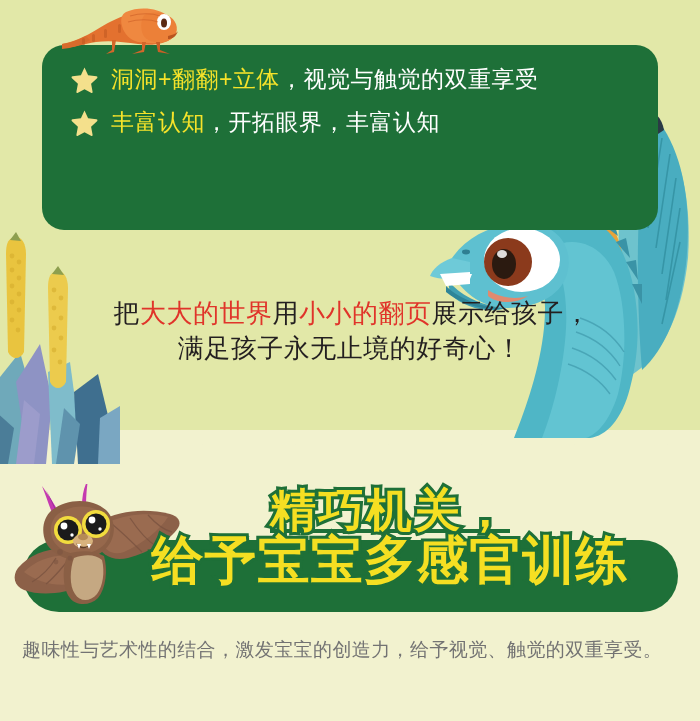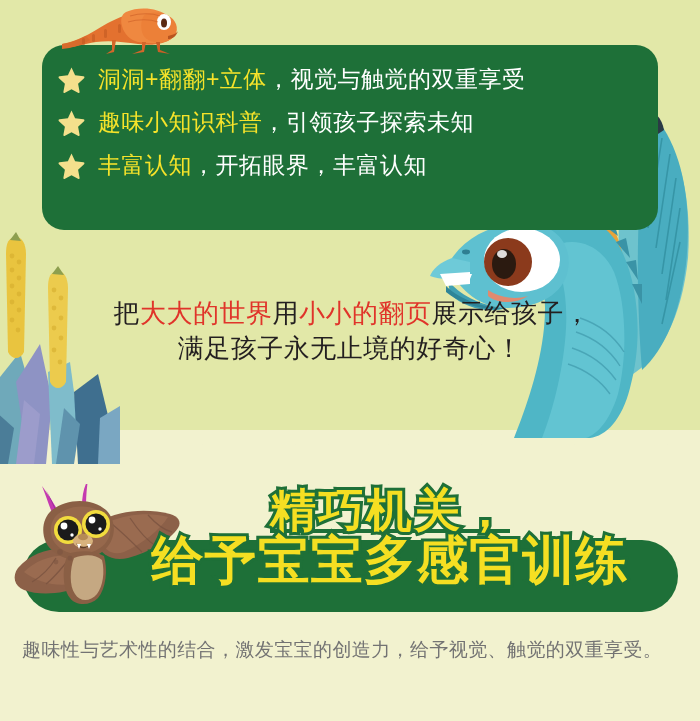--- a/index.html
+++ b/index.html
@@ -40,21 +40,21 @@
   }
 
   
   .feature-panel{
     position:absolute; left:42px; top:45px;
     width:616px; height:185px;
     background:#1e7038;
     border-radius:22px;
   }
   .bullets{
-    position:absolute; left:0; top:0; width:100%; height:100%;
+    position:absolute; left:13px; top:0; width:100%; height:100%;
     padding:14px 0 0 16px;
   }
   .bullet{
     display:flex; align-items:center;
     height:41px;
     margin-bottom:2px;
   }
   .star{
     flex:0 0 auto;
     width:27px; height:27px;
@@ -246,26 +246,20 @@
   <div class="feature-panel">
     <div class="bullets">
 
       <div class="bullet">
         <svg class="star" viewBox="0 0 32 32">
           <path d="M16 1.5 L20.6 11.2 L31.2 12.6 C32.6 12.8 33 14 32 15 L24.4 22.2 L26.3 32.3 C26.5 33.6 25.4 34.3 24.3 33.7 L16 29 L7.7 33.7 C6.6 34.3 5.5 33.6 5.7 32.3 L7.6 22.2 L0 15 C-1 14 -0.6 12.8 0.8 12.6 L11.4 11.2 Z" transform="scale(0.93) translate(1.2,-0.8)" fill="#f4e08c"></path>
         </svg>
         <span class="bullet-text"><span class="hl">洞洞+翻翻+立体</span><span>，视觉与触觉的双重享受</span></span>
       </div>
 
-      <div class="bullet">
-        <svg class="star" viewBox="0 0 32 32">
-          <path d="M16 1.5 L20.6 11.2 L31.2 12.6 C32.6 12.8 33 14 32 15 L24.4 22.2 L26.3 32.3 C26.5 33.6 25.4 34.3 24.3 33.7 L16 29 L7.7 33.7 C6.6 34.3 5.5 33.6 5.7 32.3 L7.6 22.2 L0 15 C-1 14 -0.6 12.8 0.8 12.6 L11.4 11.2 Z" transform="scale(0.93) translate(1.2,-0.8)" fill="#f4e08c"></path>
-        </svg>
-        <span class="bullet-text"><span class="hl">趣味小知识科普</span><span>，引领孩子探索未知</span></span>
-      </div>
 
 
       <div class="bullet">
         <svg class="star" viewBox="0 0 32 32">
           <path d="M16 1.5 L20.6 11.2 L31.2 12.6 C32.6 12.8 33 14 32 15 L24.4 22.2 L26.3 32.3 C26.5 33.6 25.4 34.3 24.3 33.7 L16 29 L7.7 33.7 C6.6 34.3 5.5 33.6 5.7 32.3 L7.6 22.2 L0 15 C-1 14 -0.6 12.8 0.8 12.6 L11.4 11.2 Z" transform="scale(0.93) translate(1.2,-0.8)" fill="#f4e08c"></path>
         </svg>
         <span class="bullet-text"><span class="hl">丰富认知</span><span>，开拓眼界，丰富认知</span></span>
       </div>
 
     </div>

